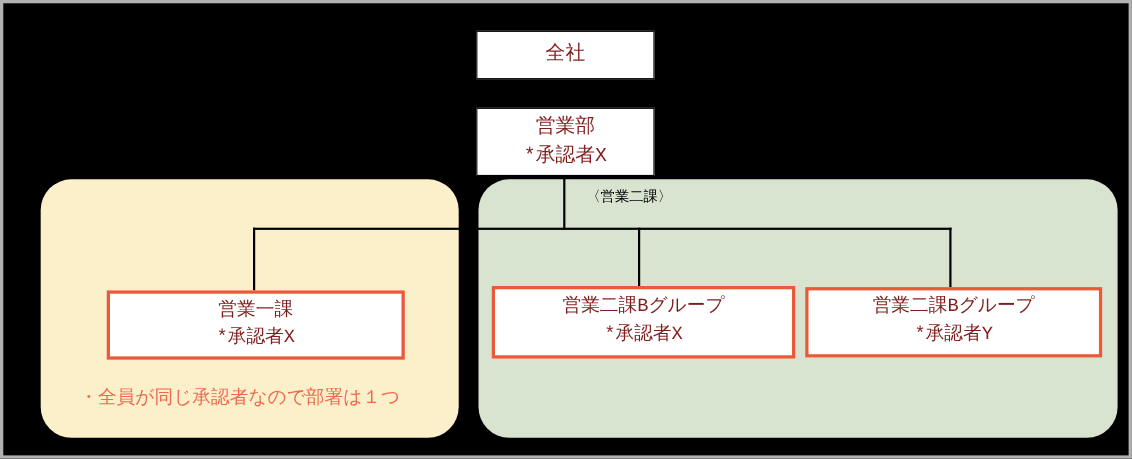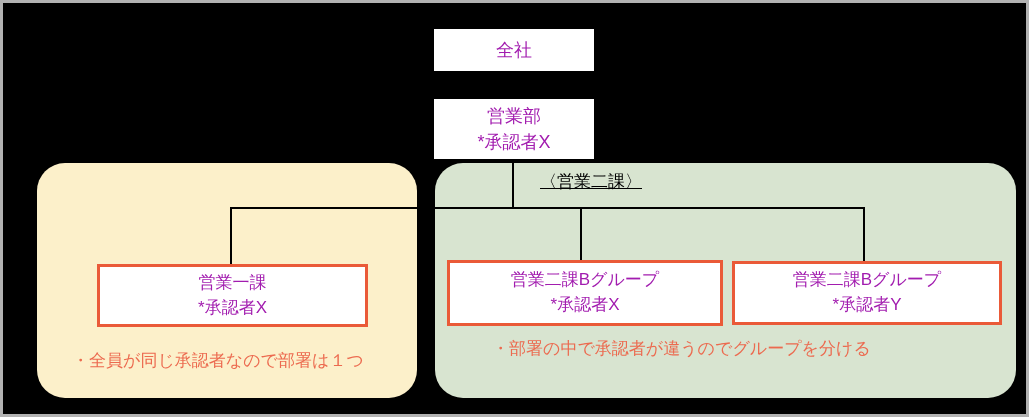--- a/index.html
+++ b/index.html
@@ -24,22 +24,23 @@
   .panel-right { left: 432px; top: 160px; width: 581px; height: 235px; background: #D8E4D0; }
 
   .node {
     position: absolute;
     background: #FFFFFF;
     display: flex;
     flex-direction: column;
     justify-content: center;
     align-items: center;
     text-align: center;
-    color: #a21caf;
+    color: #7f1d1d;
     z-index: 3;
+    font-family: Liberation Mono, monospace;
   }
   .node-top {
     border: 1px solid #000000;
     font-size: 18px;
     line-height: 1.45;
   }
   .node-root { left: 430px; top: 25px; width: 160px; height: 42px; }
   .node-dept { left: 430px; top: 95px; width: 160px; height: 60px; }
   .node-child {
     border: 3px solid #EA5A38;
@@ -59,27 +60,26 @@
   .hline { height: 2px; }
   .conn-root-dept { left: 509px; top: 67px;  height: 28px; }
   .conn-dept-down { left: 509px; top: 155px; height: 51px; }
   .conn-horizontal { left: 227px; top: 204px; width: 635px; }
   .conn-drop-1 { left: 227px; top: 204px; height: 58px; }
   .conn-drop-2 { left: 577px; top: 204px; height: 54px; }
   .conn-drop-3 { left: 860px; top: 204px; height: 58px; }
 
   .section-label {
     position: absolute;
-    left: 513px; top: 167px; width: 150px;
+    left: 494px; top: 167px; width: 150px;
     text-align: center;
-    font-size: 17px;
+    font-size: 13px;
     color: #000000;
     z-index: 2;
     white-space: nowrap;
-    text-decoration: underline;
   }
   .note {
     position: absolute;
     font-size: 17px;
     color: #EC6A4F;
     white-space: nowrap;
     z-index: 2;
   }
   .note-left  { left: 69px;  top: 334px; margin-top: 12px; }
   .note-right { left: 489px; top: 334px; }
@@ -119,15 +119,14 @@
     <div>営業二課Bグループ</div>
     <div>*承認者X</div>
   </div>
 
   <div class="node node-child node-child3">
     <div>営業二課Bグループ</div>
     <div>*承認者Y</div>
   </div>
 
   <div class="note note-left">・全員が同じ承認者なので部署は１つ</div>
-  <div class="note note-right">・部署の中で承認者が違うのでグループを分ける</div>
 
 </div>
 
 </body></html>

